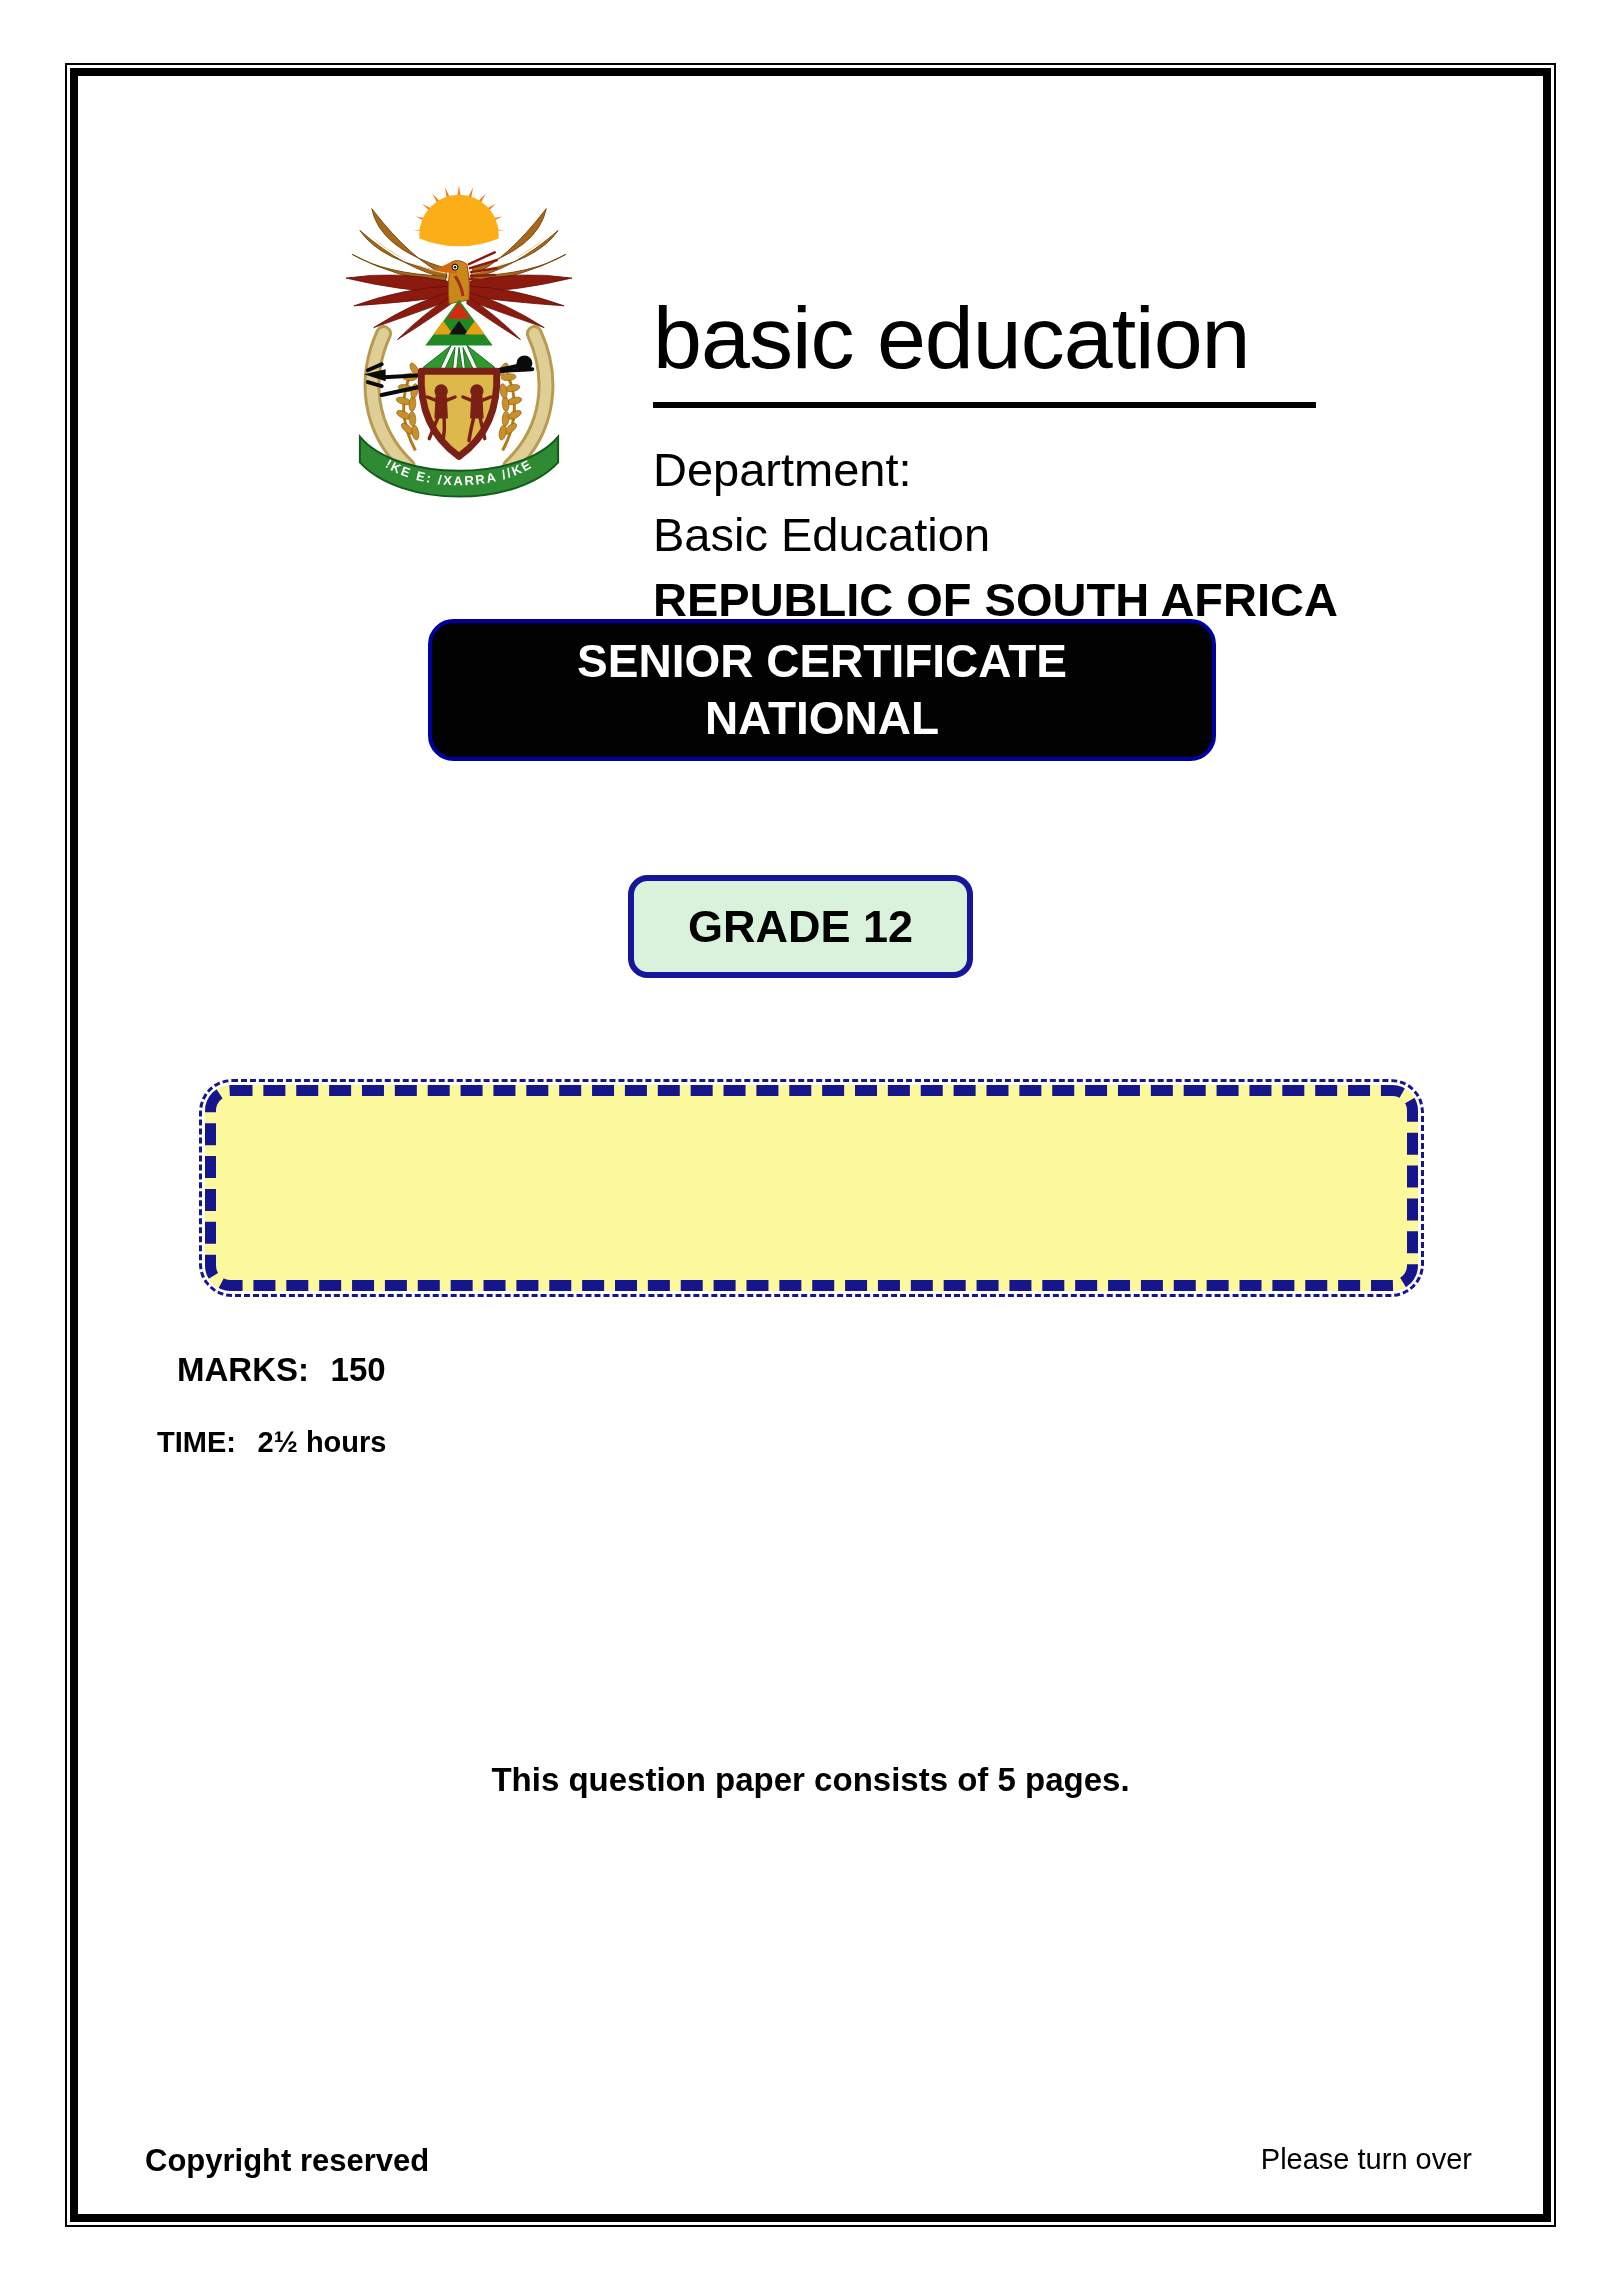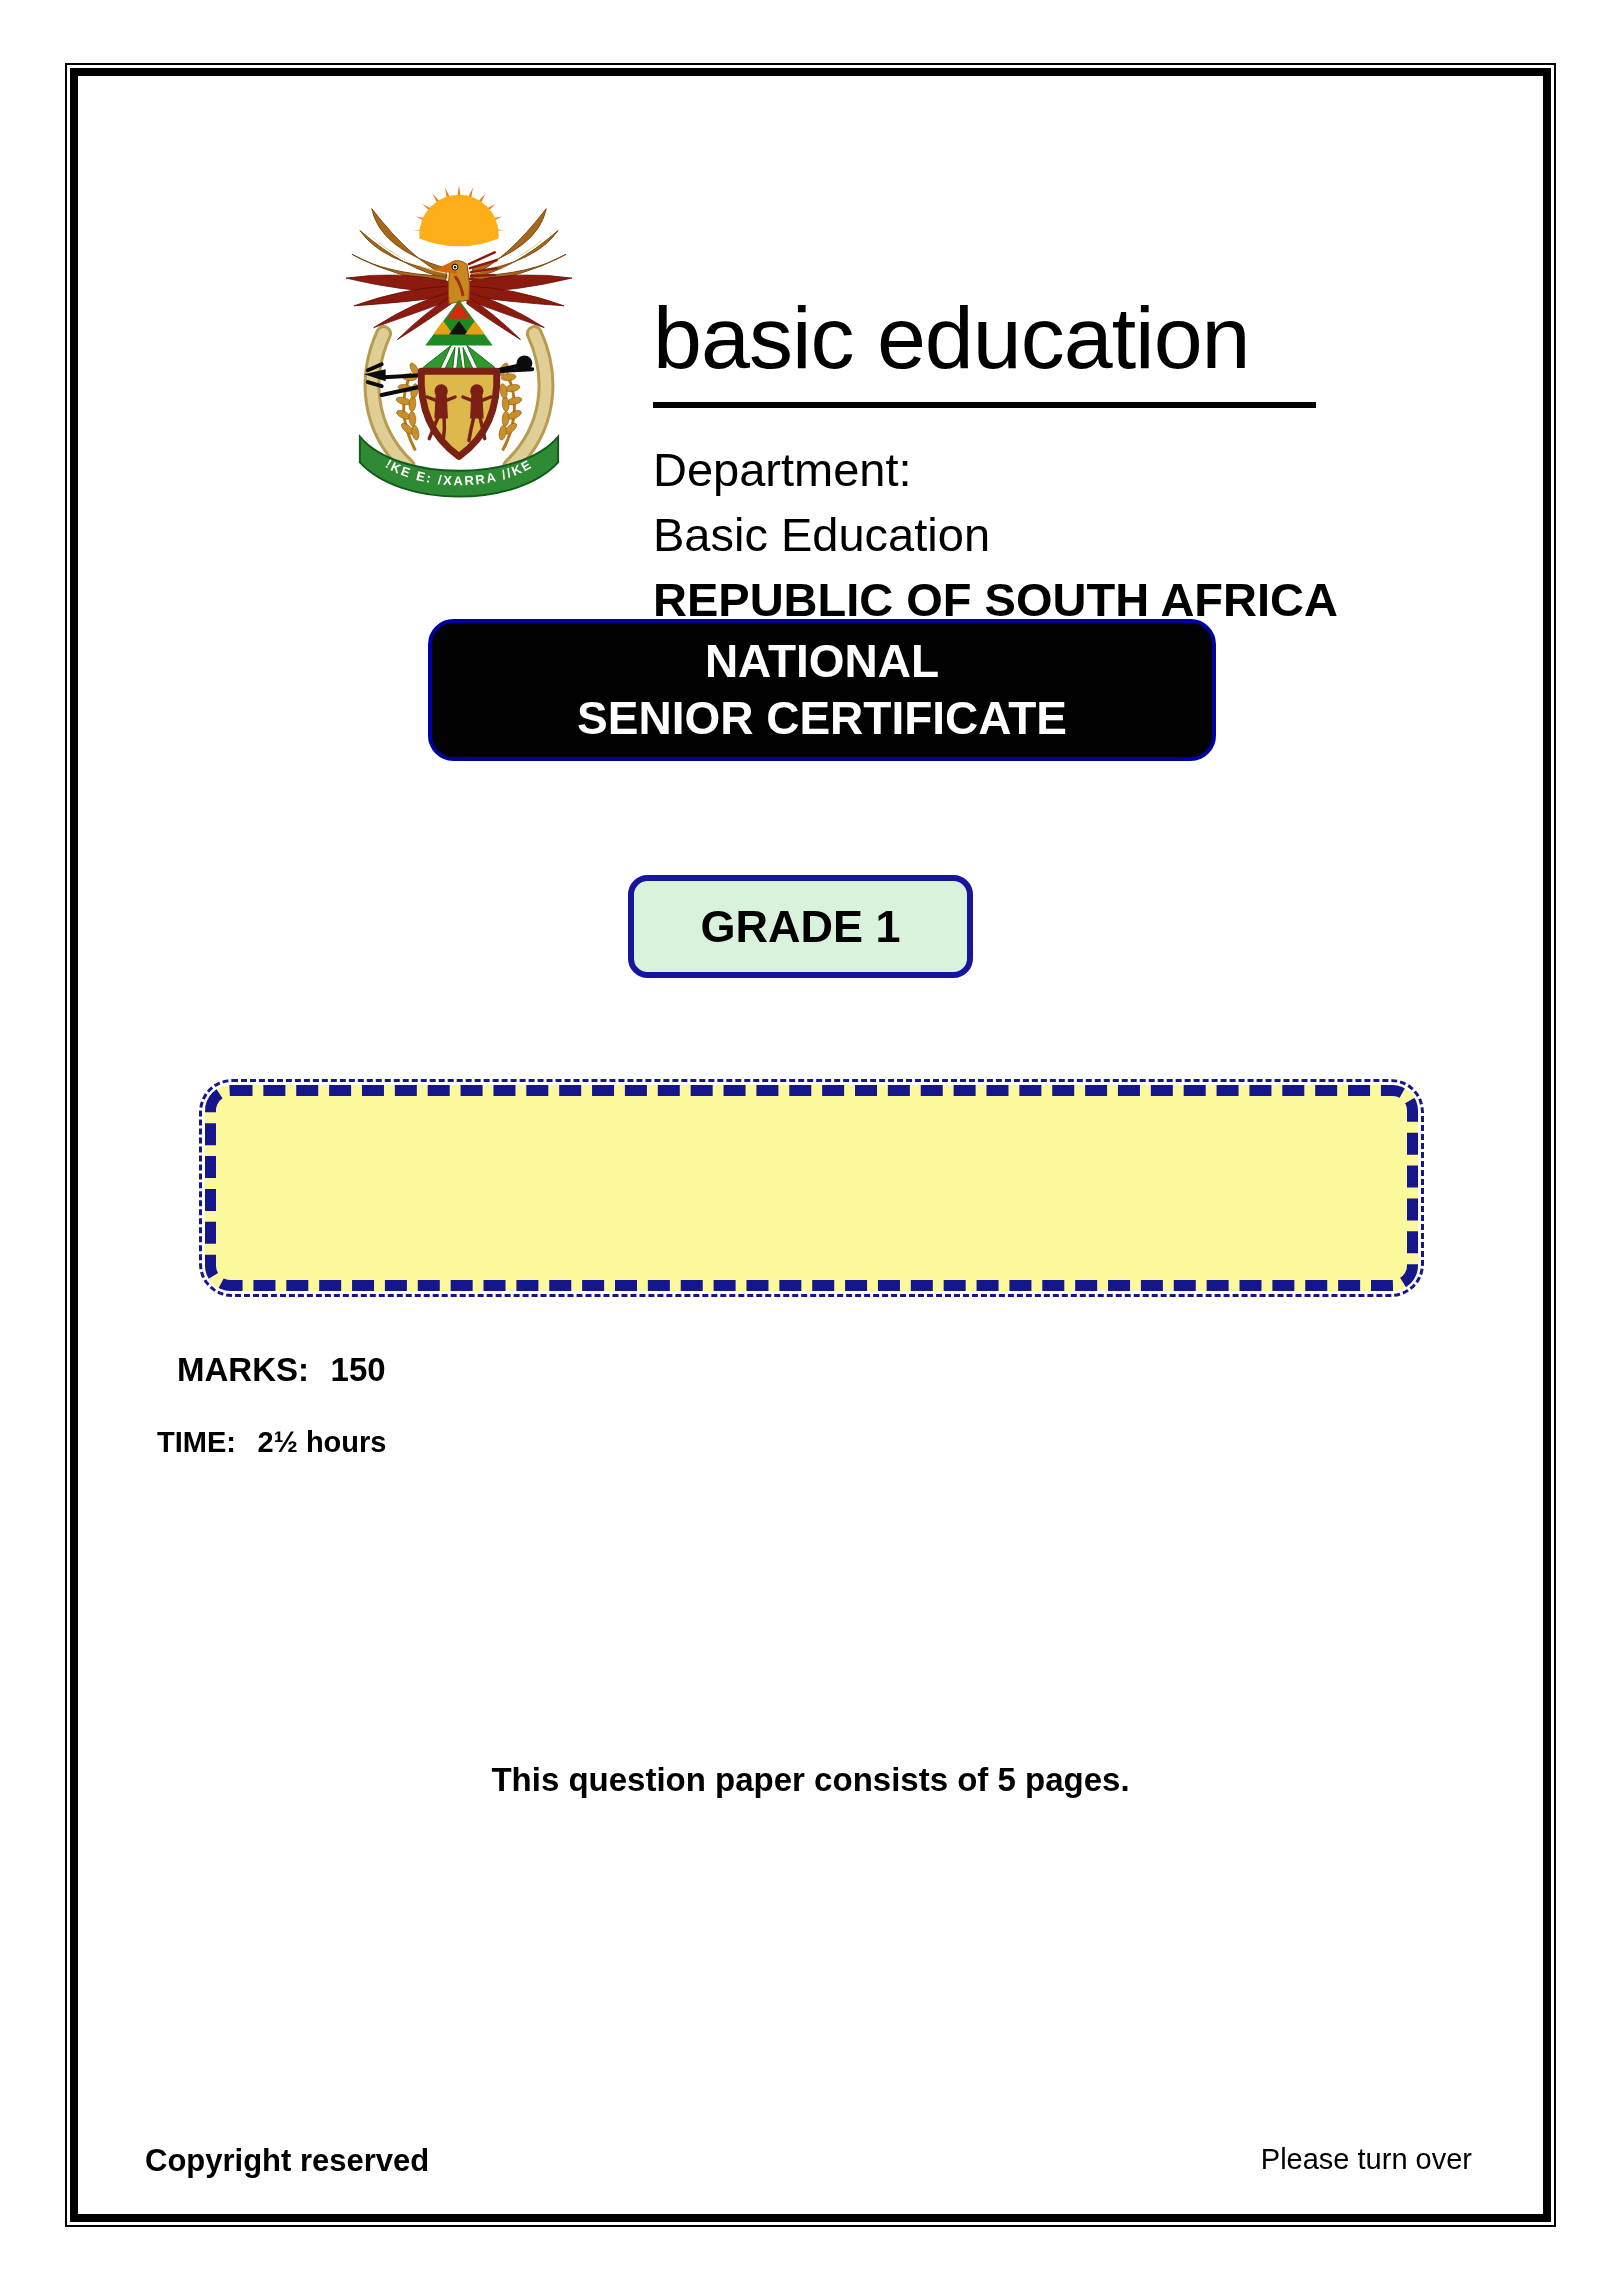--- a/index.html
+++ b/index.html
@@ -176,26 +176,26 @@
     <div class="brand-name">basic education</div>
     <div class="brand-rule"></div>
     <div class="dept-lines">
       <div>Department:</div>
       <div>Basic Education</div>
       <div class="dept-country">REPUBLIC OF SOUTH AFRICA</div>
     </div>
   </div>
 
   <div class="nsc-box">
+    <div>SENIOR CERTIFICATE</div>
     <div>NATIONAL</div>
-    <div>SENIOR CERTIFICATE</div>
   </div>
 
   <div class="grade-box">
-    <span>GRADE 1</span>
+    <span>GRADE 12</span>
   </div>
 
   <div class="subject-outer">
     <div class="subject-inner"></div>
   </div>
 
   <div class="marks-line">
     <span>MARKS:</span><span class="detail-value">150</span>
   </div>
   <div class="time-line">

